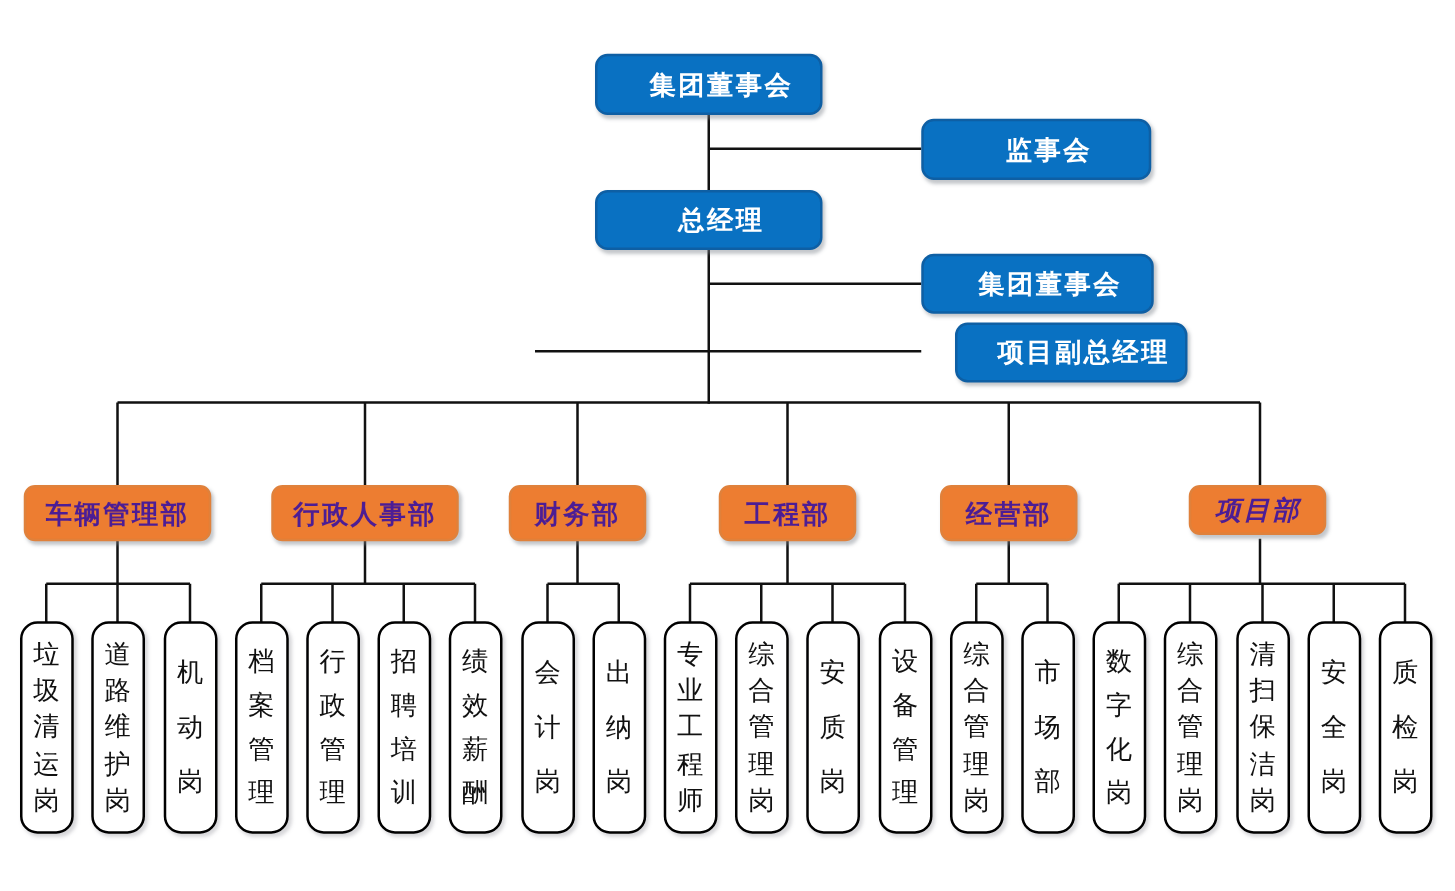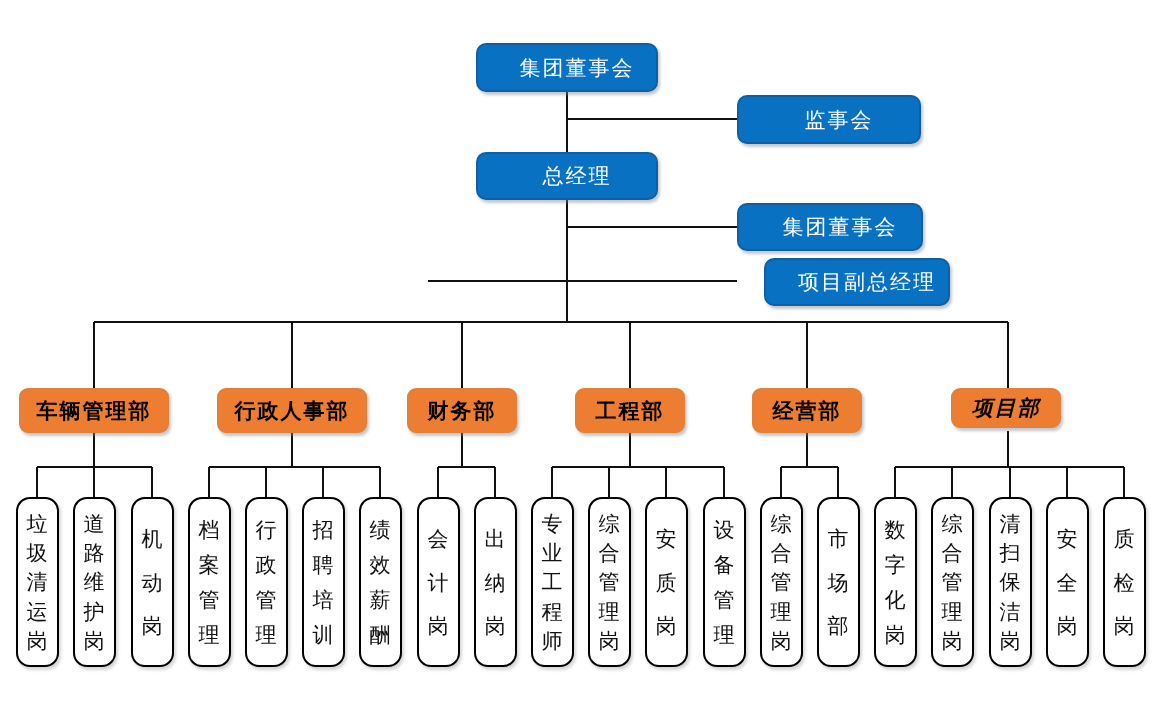--- a/index.html
+++ b/index.html
@@ -21,30 +21,30 @@
     align-items: center;
     justify-content: center;
     z-index: 2;
   }
   .exec-node {
     background: var(--blue, #0971C2);
     border: 2.5px solid var(--blue-border, #0E5FA4);
     border-radius: 10px;
     color: #fff;
     font-size: 21px;
-    font-weight: 400;
+    font-weight: 700;
     letter-spacing: 2px;
     box-shadow: 2px 2.5px 3px rgba(125, 130, 140, 0.45);
     padding-left: 20px;
   }
   .dept-node {
     background: var(--orange, #ED7D31);
     border: 2.5px solid var(--orange-border, #E0813B);
     border-radius: 9px;
-    color: #000000;
+    color: #4c1d95;
     font-size: 21px;
     font-weight: 600;
     letter-spacing: 2px;
     box-shadow: 2px 2.5px 3px rgba(125, 130, 140, 0.45);
   }
   .post-node {
     background: #ffffff;
     border: 2.2px solid var(--post-border, #000);
     border-radius: 14px;
     flex-direction: column;

